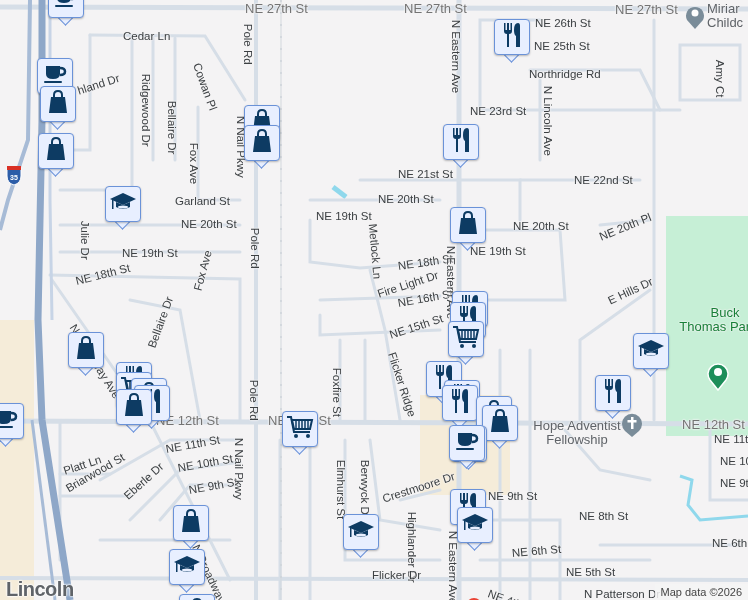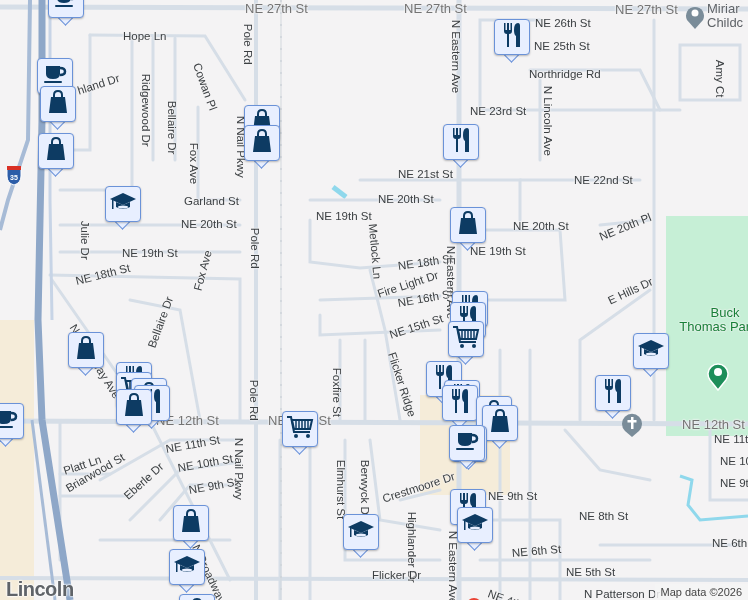--- a/index.html
+++ b/index.html
@@ -104,38 +104,38 @@
       <path d="M7 168 L21 168 L21 176 Q21 183 14 185 Q7 183 7 176 Z" fill="#2c5da8" stroke="#fff" stroke-width="1"></path>
       <rect x="7" y="166" width="14" height="4" fill="#d93025"></rect>
       <text x="14" y="180" font-size="7" fill="#fff" text-anchor="middle" font-family="Liberation Sans, sans-serif" font-weight="bold">35</text>
     </g>
   </svg>
 
   <div id="labels">
       <div class="lbl major" style="left: 245px; top: 2px;">NE 27th St</div>
       <div class="lbl major" style="left: 404px; top: 2px;">NE 27th St</div>
       <div class="lbl major" style="left: 615px; top: 3px;">NE 27th St</div>
-      <div class="lbl" style="left: 123px; top: 31px;">Hope Ln</div>
+      <div class="lbl" style="left: 123px; top: 31px;">Cedar Ln</div>
       <div class="lbl" style="left: 247px; top: 18px; transform: rotate(90deg);">Pole Rd</div>
       <div class="lbl" style="left: 78px; top: 86px; transform: rotate(-18deg);">hland Dr</div>
       <div class="lbl" style="left: 145px; top: 68px; transform: rotate(90deg);">Ridgewood Dr</div>
       <div class="lbl" style="left: 171px; top: 95px; transform: rotate(90deg);">Bellaire Dr</div>
       <div class="lbl" style="left: 196px; top: 58px; transform: rotate(70deg);">Cowan Pl</div>
       <div class="lbl" style="left: 193px; top: 137px; transform: rotate(90deg);">Fox Ave</div>
       <div class="lbl" style="left: 240px; top: 110px; transform: rotate(90deg);">N Nail Pkwy</div>
       <div class="lbl" style="left: 535px; top: 18px;">NE 26th St</div>
       <div class="lbl" style="left: 534px; top: 41px;">NE 25th St</div>
       <div class="lbl" style="left: 529px; top: 69px;">Northridge Rd</div>
       <div class="lbl" style="left: 547px; top: 80px; transform: rotate(90deg);">N Lincoln Ave</div>
       <div class="lbl" style="left: 719px; top: 54px; transform: rotate(90deg);">Amy Ct</div>
       <div class="lbl" style="left: 455px; top: 14px; transform: rotate(90deg);">N Eastern Ave</div>
       <div class="lbl" style="left: 470px; top: 106px;">NE 23rd St</div>
       <div class="lbl" style="left: 398px; top: 169px;">NE 21st St</div>
       <div class="lbl" style="left: 574px; top: 175px;">NE 22nd St</div>
-      <div class="lbl" style="left: 184px; top: 196px;">Garland St</div>
+      <div class="lbl" style="left: 175px; top: 196px;">Garland St</div>
       <div class="lbl" style="left: 181px; top: 219px;">NE 20th St</div>
       <div class="lbl" style="left: 378px; top: 194px;">NE 20th St</div>
       <div class="lbl" style="left: 316px; top: 211px;">NE 19th St</div>
       <div class="lbl" style="left: 84px; top: 215px; transform: rotate(90deg);">Julie Dr</div>
       <div class="lbl" style="left: 122px; top: 248px;">NE 19th St</div>
       <div class="lbl" style="left: 76px; top: 276px; transform: rotate(-14deg);">NE 18th St</div>
       <div class="lbl" style="left: 198px; top: 285px; transform: rotate(-75deg);">Fox Ave</div>
       <div class="lbl" style="left: 254px; top: 222px; transform: rotate(90deg);">Pole Rd</div>
       <div class="lbl" style="left: 372px; top: 218px; transform: rotate(85deg);">Metlock Ln</div>
       <div class="lbl" style="left: 513px; top: 221px;">NE 20th St</div>
@@ -185,20 +185,24 @@
     <div>Buck</div>
     <div style="margin-left:-14px">Thomas Park</div>
   </div>
   <div class="pin" style="left:706px; top:361px;">
     <svg width="24" height="30" viewBox="0 0 24 30">
         <path d="M12 29 L4 19 A10 10 0 1 1 20 19 Z" fill="#1e8e5a" stroke="#fff" stroke-width="1.5"></path>
         <circle cx="12" cy="11" r="4" fill="#fff"></circle>
       </svg>
   </div>
 
+  <div class="lbl poi" style="left:522px; top:419px; width:110px; text-align:center;">
+    <div>Hope Adventist</div>
+    <div>Fellowship</div>
+  </div>
   <div class="pin" style="left:620px; top:412px;">
     <svg width="24" height="26" viewBox="0 0 24 26">
         <path d="M12 25 L5 19 A10 10 0 1 1 19 19 Z" fill="#7a8c99"></path>
         <rect x="11" y="5" width="2.5" height="12" fill="#fff"></rect>
         <rect x="7.5" y="8" width="9" height="2.5" fill="#fff"></rect>
       </svg>
   </div>
 
   <div class="pin" style="left:684px; top:2px;">
     <svg width="22" height="28" viewBox="0 0 22 28">

